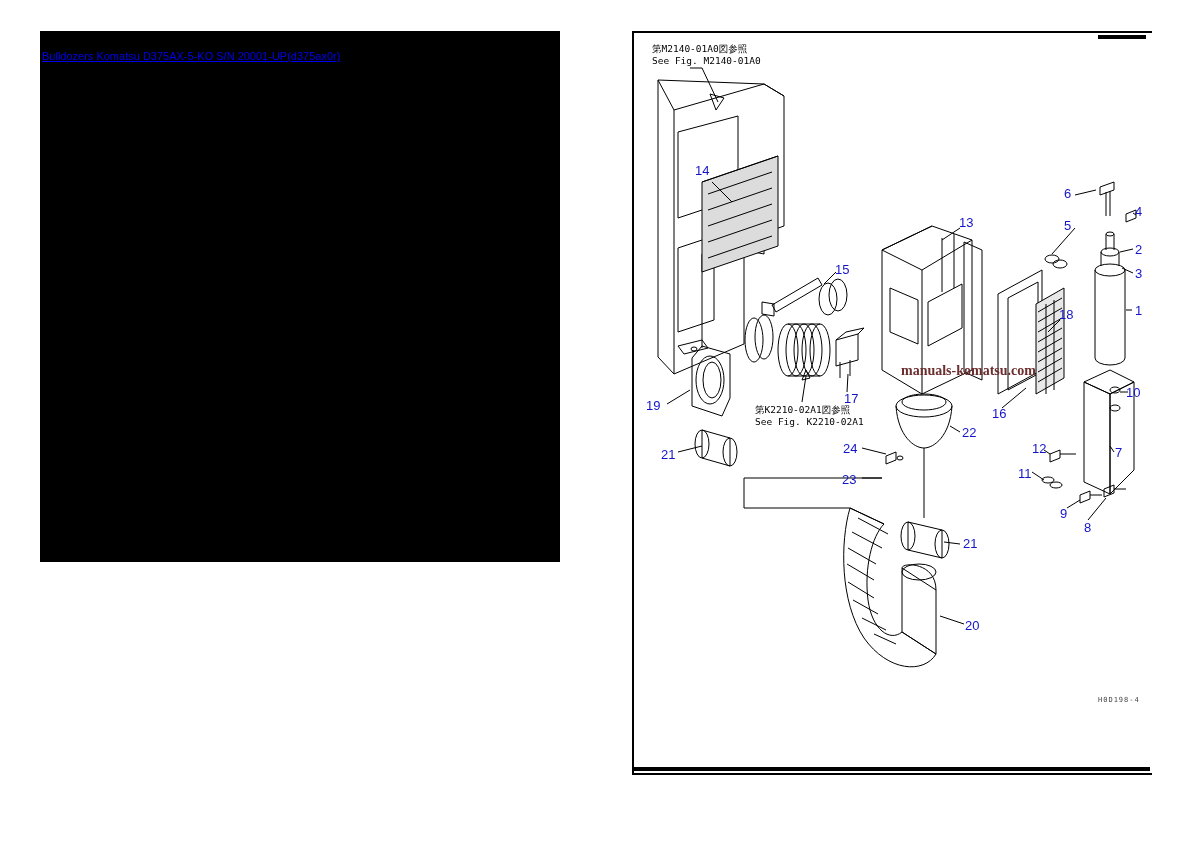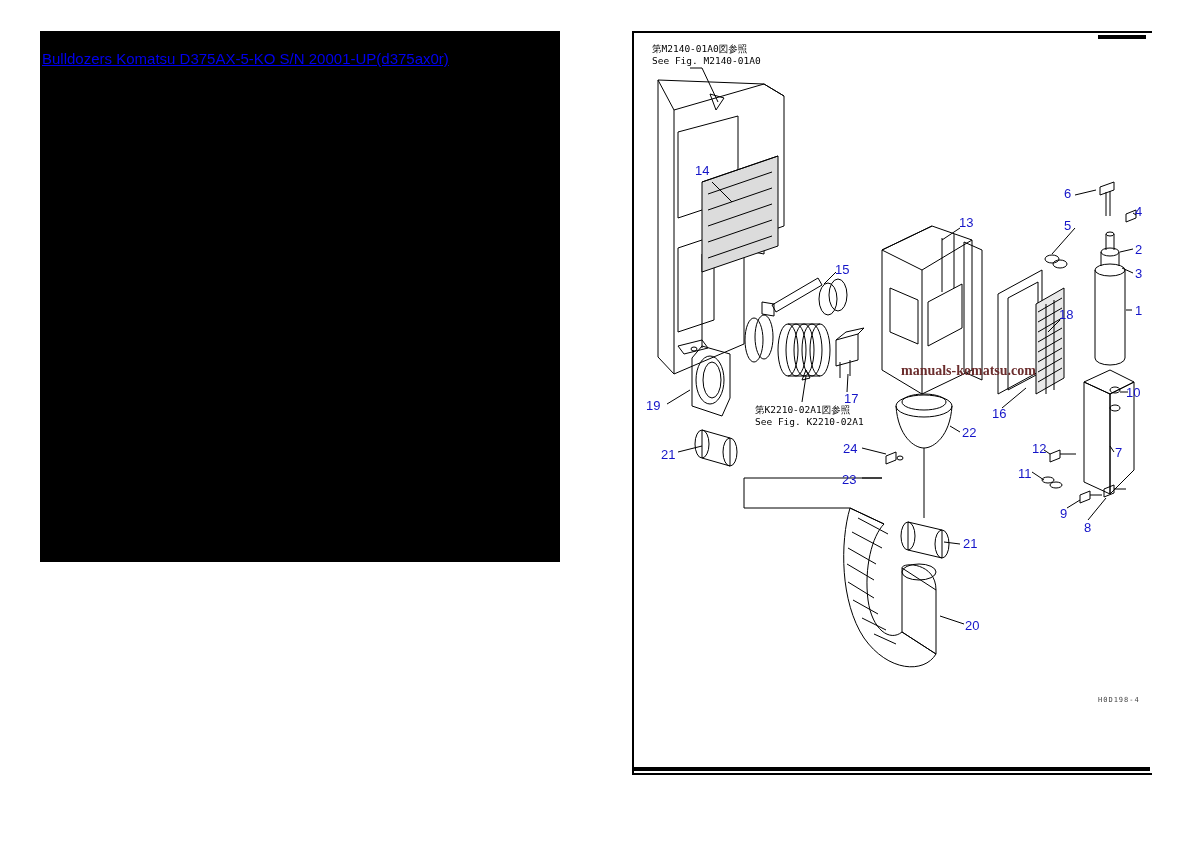--- a/index.html
+++ b/index.html
@@ -26,21 +26,21 @@
     top: 31px;
     width: 520px;
     height: 531px;
     background: #000000;
   }
 
   #left-link {
     position: absolute;
     left: 42px;
     top: 50px;
-    font-size: 15px;
+    font-size: 11px;
     color: #0000ee;
     white-space: nowrap;
     letter-spacing: 0px;
     font-family: "Liberation Sans", sans-serif;
     cursor: pointer;
   }
 
   
   #diagram-panel {
     position: absolute;

